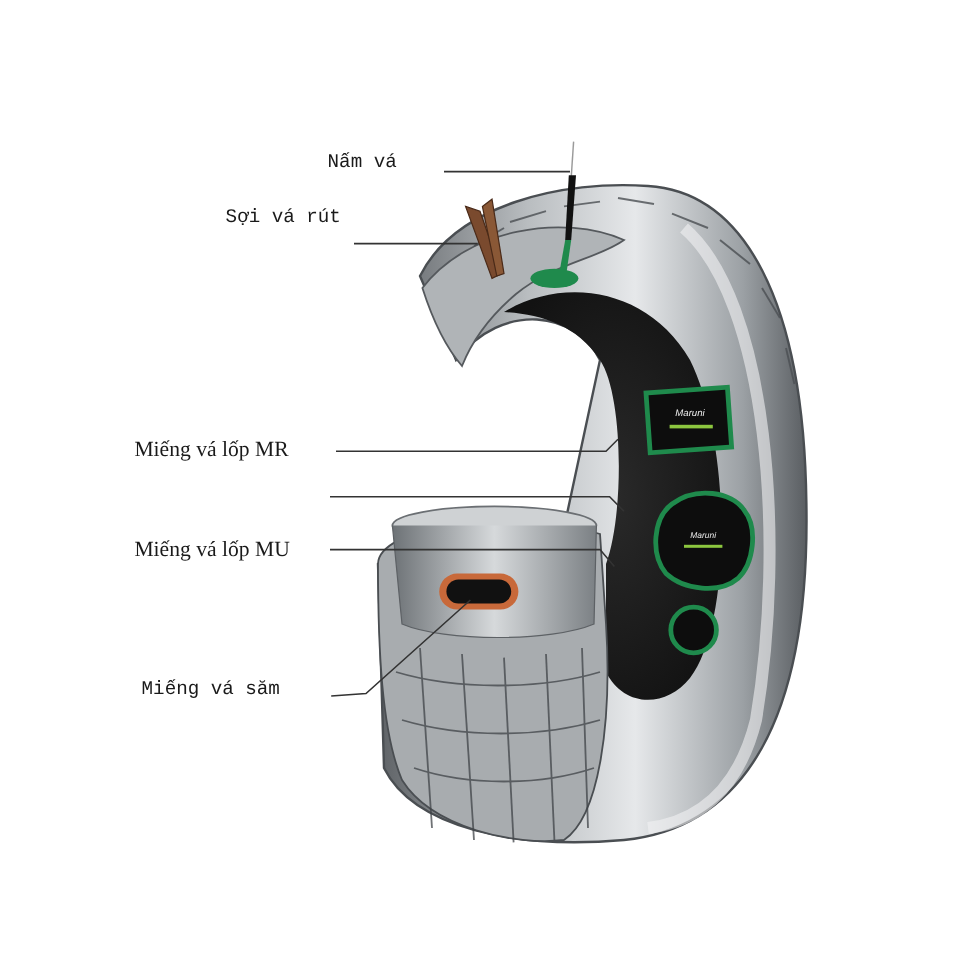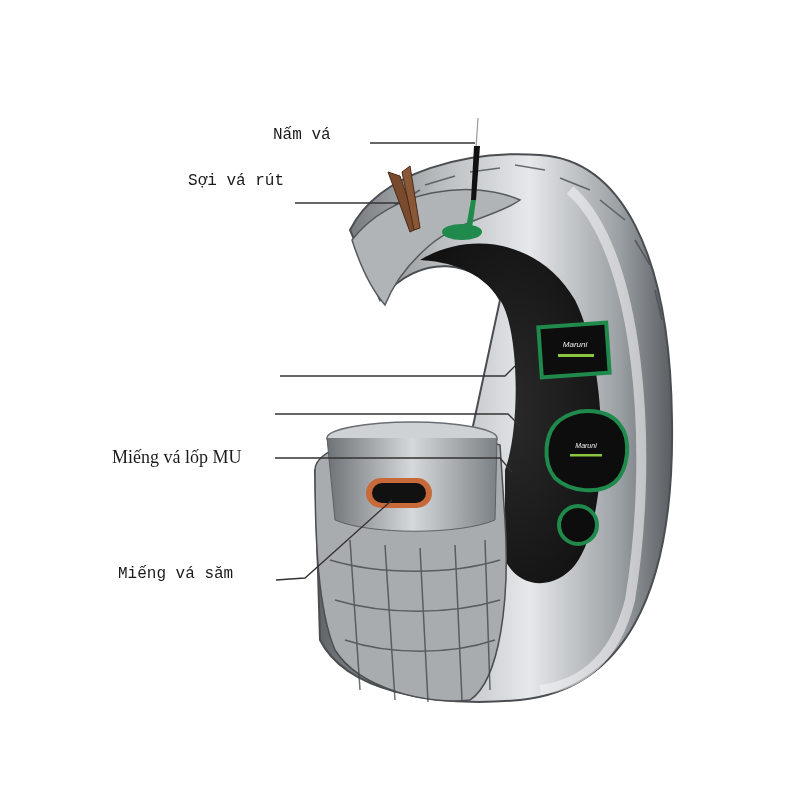--- a/index.html
+++ b/index.html
@@ -106,15 +106,16 @@
       <line x1="295" y1="203" x2="398" y2="203"></line>
       <polyline points="280,376 505,376 515,366"></polyline>
       <polyline points="275,414 508,414 520,426"></polyline>
       <polyline points="275,458 500,458 512,472"></polyline>
       <polyline points="276,580 305,578 392,500"></polyline>
     </g>
   </svg>
 
   <div class="label lg" style="left:273px;top:126px;">Nấm vá</div>
   <div class="label lg" style="left:171px;top:172px;margin-left:17px;">Sợi vá rút</div>
+  <div class="label md" style="left:112px;top:364px;">Miếng vá lốp MR</div>
   <div class="label lg" style="left:118px;top:565px;">Miếng vá săm</div>
   <div class="label md" style="left:112px;top:447px;">Miếng vá lốp MU</div>
 </div>
 
 </body></html>

